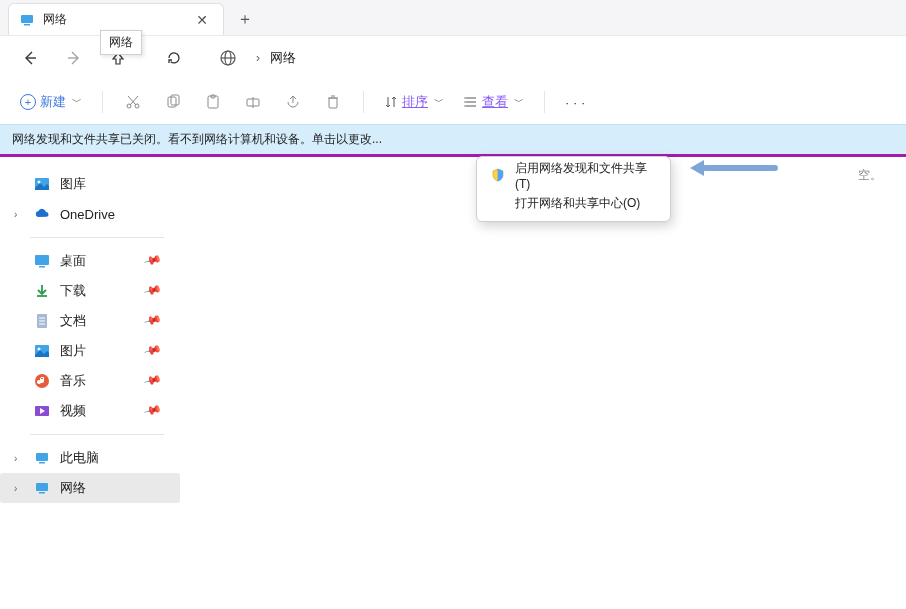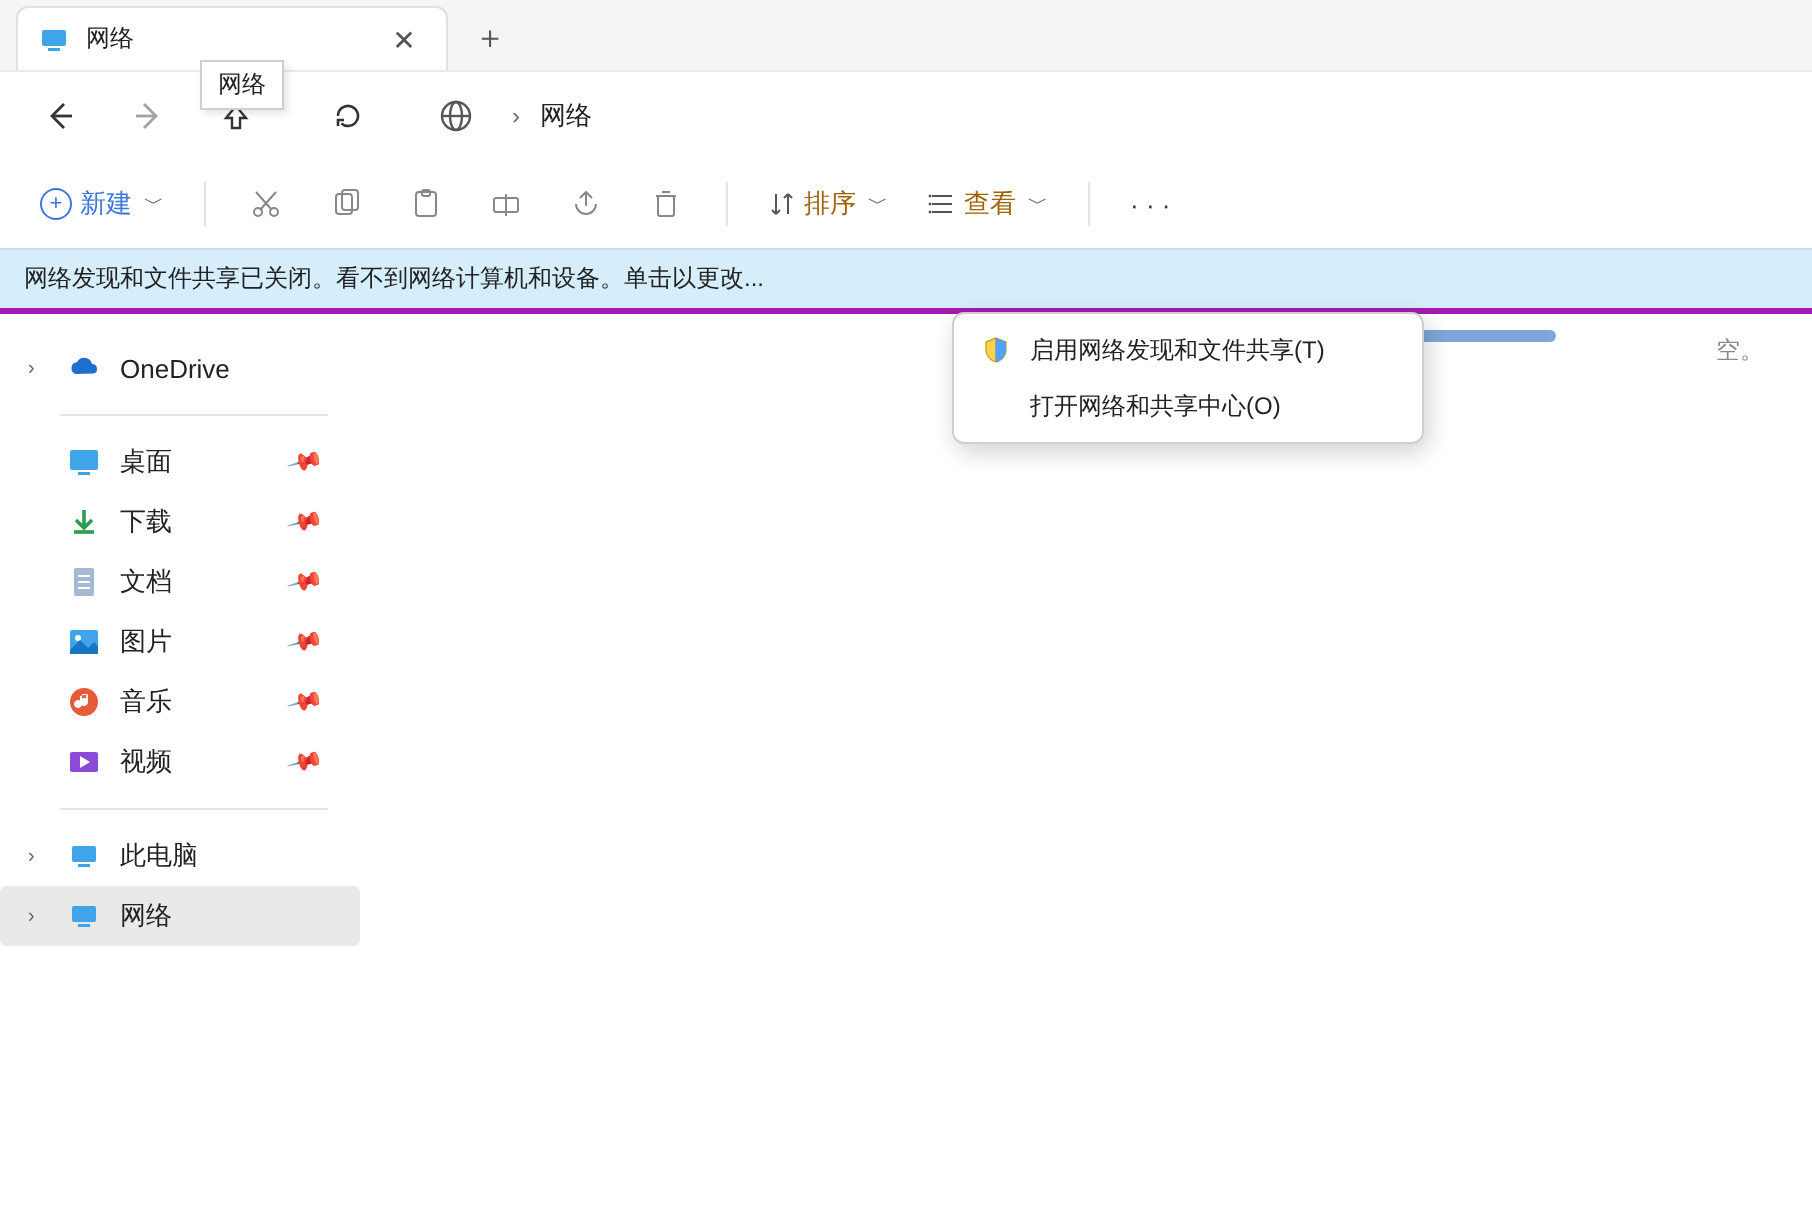--- a/index.html
+++ b/index.html
@@ -24,27 +24,27 @@
   .breadcrumb-text { font-size:13px; }
   .globe { width:36px; height:32px; display:flex; align-items:center; justify-content:center; }
 
   
   .toolbar { height:44px; display:flex; align-items:center; padding: 0 14px; gap: 8px; }
   .tool-btn { display:flex; align-items:center; justify-content:center; min-width:32px; height:30px; padding:0 6px; border-radius:4px; color:#3b78e0; font-size:13px; gap:4px; }
   .tool-btn.gray svg, .tool-btn.gray span { color:#808080; }
   .tool-sep { width:1px; height:22px; background:#e4e4e4; margin: 0 6px; }
   .plus-circle { width:16px; height:16px; border:1.2px solid #3b78e0; border-radius:50%; display:flex; align-items:center; justify-content:center; color:#3b78e0; font-size:11px; line-height:1; }
   .chev { font-size:10px; color:#555; margin-left:2px; }
-  .toolbar-label { font-size:13px; color:#a16207; }
+  .toolbar-label { font-size:13px; color:#8b5cf6;text-decoration:underline; }
 
   
   .info-bar { background:#d6eefc; border-top:1px solid #c0e2f5; border-bottom:3px solid #a21caf; padding:6px 12px; font-size:12px; color:#222; position:relative; }
 
   
-  .context-menu { position:absolute; left:476px; top:156px; width:236px; background:#ffffff; border:1px solid #cfcfcf; border-radius:6px; box-shadow: 2px 4px 12px rgba(0,0,0,.18); padding:4px 0; z-index:30; }
+  .context-menu { position:absolute; left:476px; top:156px; width:195px; background:#ffffff; border:1px solid #cfcfcf; border-radius:6px; box-shadow: 2px 4px 12px rgba(0,0,0,.18); padding:4px 0; z-index:30; }
   .context-item { height:28px; display:flex; align-items:center; padding: 0 14px; font-size:12px; gap:10px; }
   .shield { width:14px; height:14px; display:flex; align-items:center; justify-content:center; }
   .context-item .lbl-pad { margin-left:24px; }
 
   
   .arrow-annot { position:absolute; left:690px; top:160px; width:90px; height:16px; z-index:25; }
   .arrow-bar { position:absolute; left:12px; top:5px; width:76px; height:6px; background:#7fa6d9; border-radius:3px; }
   .arrow-head { position:absolute; left:0; top:0; width:0; height:0; border-top:8px solid transparent; border-bottom:8px solid transparent; border-right:14px solid #7fa6d9; }
 
   
@@ -209,20 +209,30 @@
 </div>
 
 <div class="arrow-annot">
   <div class="arrow-head"></div>
   <div class="arrow-bar"></div>
 </div>
 
 <div class="workspace">
   <div class="sidebar">
     <div class="side-item">
+      <span class="ic">
+          <svg width="16" height="16" viewBox="0 0 16 16">
+            <rect x="1" y="2" width="14" height="12" rx="1" fill="#3fa4e8"></rect>
+            <circle cx="5" cy="6" r="1.5" fill="#fff"></circle>
+            <path d="M1 12 L6 7 L10 11 L13 8 L15 10 V14 H1 Z" fill="#1976c4"></path>
+          </svg>
+        </span>
+      <span>图库</span>
+    </div>
+    <div class="side-item">
       <span class="chevron-left">›</span>
       <span class="ic">
           <svg width="16" height="16" viewBox="0 0 16 16">
             <path d="M4 11a3 3 0 0 1 .5-5.9A4 4 0 0 1 12 6a2.5 2.5 0 0 1 1 4.8" fill="#1f6fd0"></path>
           </svg>
         </span>
       <span>OneDrive</span>
     </div>
 
     <div class="side-sep"></div>

